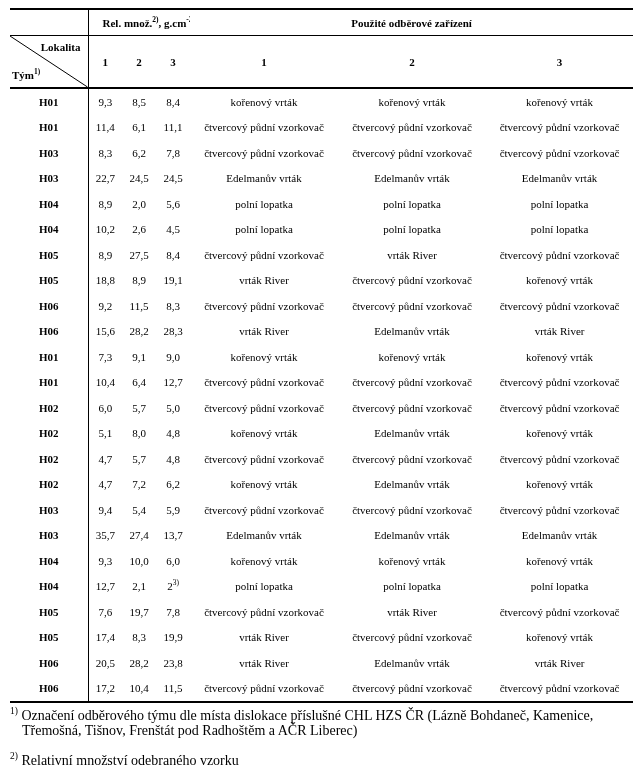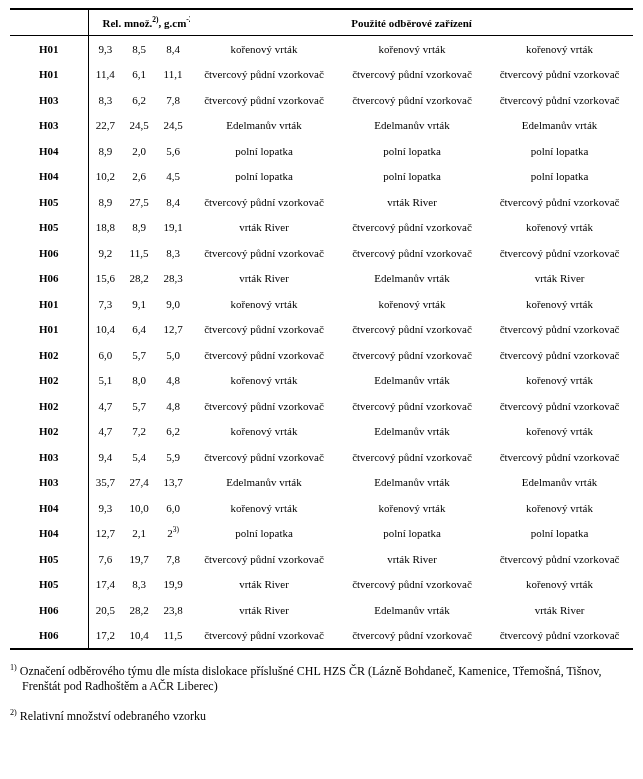--- a/index.html
+++ b/index.html
@@ -21,21 +21,21 @@
   tbody tr:last-child td{border-bottom:2px solid #000;}
   .team{font-weight:bold;}
 
   sup{font-size:0.68em;line-height:0;vertical-align:super;}
 
   .corner{position:relative;}
   .corner svg{position:absolute;left:0;top:0;width:100%;height:100%;display:block;}
   .corner .lok{position:absolute;top:5px;right:7px;font-weight:bold;}
   .corner .tym{position:absolute;bottom:6px;left:2px;font-weight:bold;}
 
-  .footnotes{margin-top:14px;font-size:12px;width:623px;}
+  .footnotes{margin-top:5px;font-size:14px;width:623px;}
   .footnote{padding-left:12px;text-indent:-12px;line-height:15px;}
   .fn-2{margin-top:15px;font-family:Liberation Serif, serif;}
 </style>
 </head>
 <body>
 
 <div class="page">
 
   <table>
     <colgroup>
@@ -46,20 +46,35 @@
       <col style="width:148px">
         <col style="width:148px">
         <col style="width:147px">
     </colgroup>
     <thead>
       <tr class="hr1">
         <td class="vline"></td>
         <td class="group1" colspan="3">Rel. množ.<sup>2)</sup>, g.cm<sup>-2</sup></td>
         <td class="group2" colspan="3">Použité odběrové zařízení</td>
       </tr>
+      <tr class="hr2">
+        <td class="corner vline">
+          <svg viewBox="0 0 100 100" preserveAspectRatio="none">
+            <line x1="0" y1="0" x2="100" y2="100" stroke="#000" stroke-width="1" vector-effect="non-scaling-stroke"></line>
+          </svg>
+          <span class="lok">Lokalita</span>
+          <span class="tym">Tým<sup>1)</sup></span>
+        </td>
+        <td class="colnum">1</td>
+        <td class="colnum">2</td>
+        <td class="colnum">3</td>
+        <td class="colnum">1</td>
+        <td class="colnum">2</td>
+        <td class="colnum">3</td>
+      </tr>
     </thead>
     <tbody>
         <tr>
           <td class="team vline">H01</td>
           <td class="num">9,3</td>
           <td class="num">8,5</td>
           <td class="num">8,4</td>
           <td class="dev">kořenový vrták</td>
           <td class="dev">kořenový vrták</td>
           <td class="dev">kořenový vrták</td>

